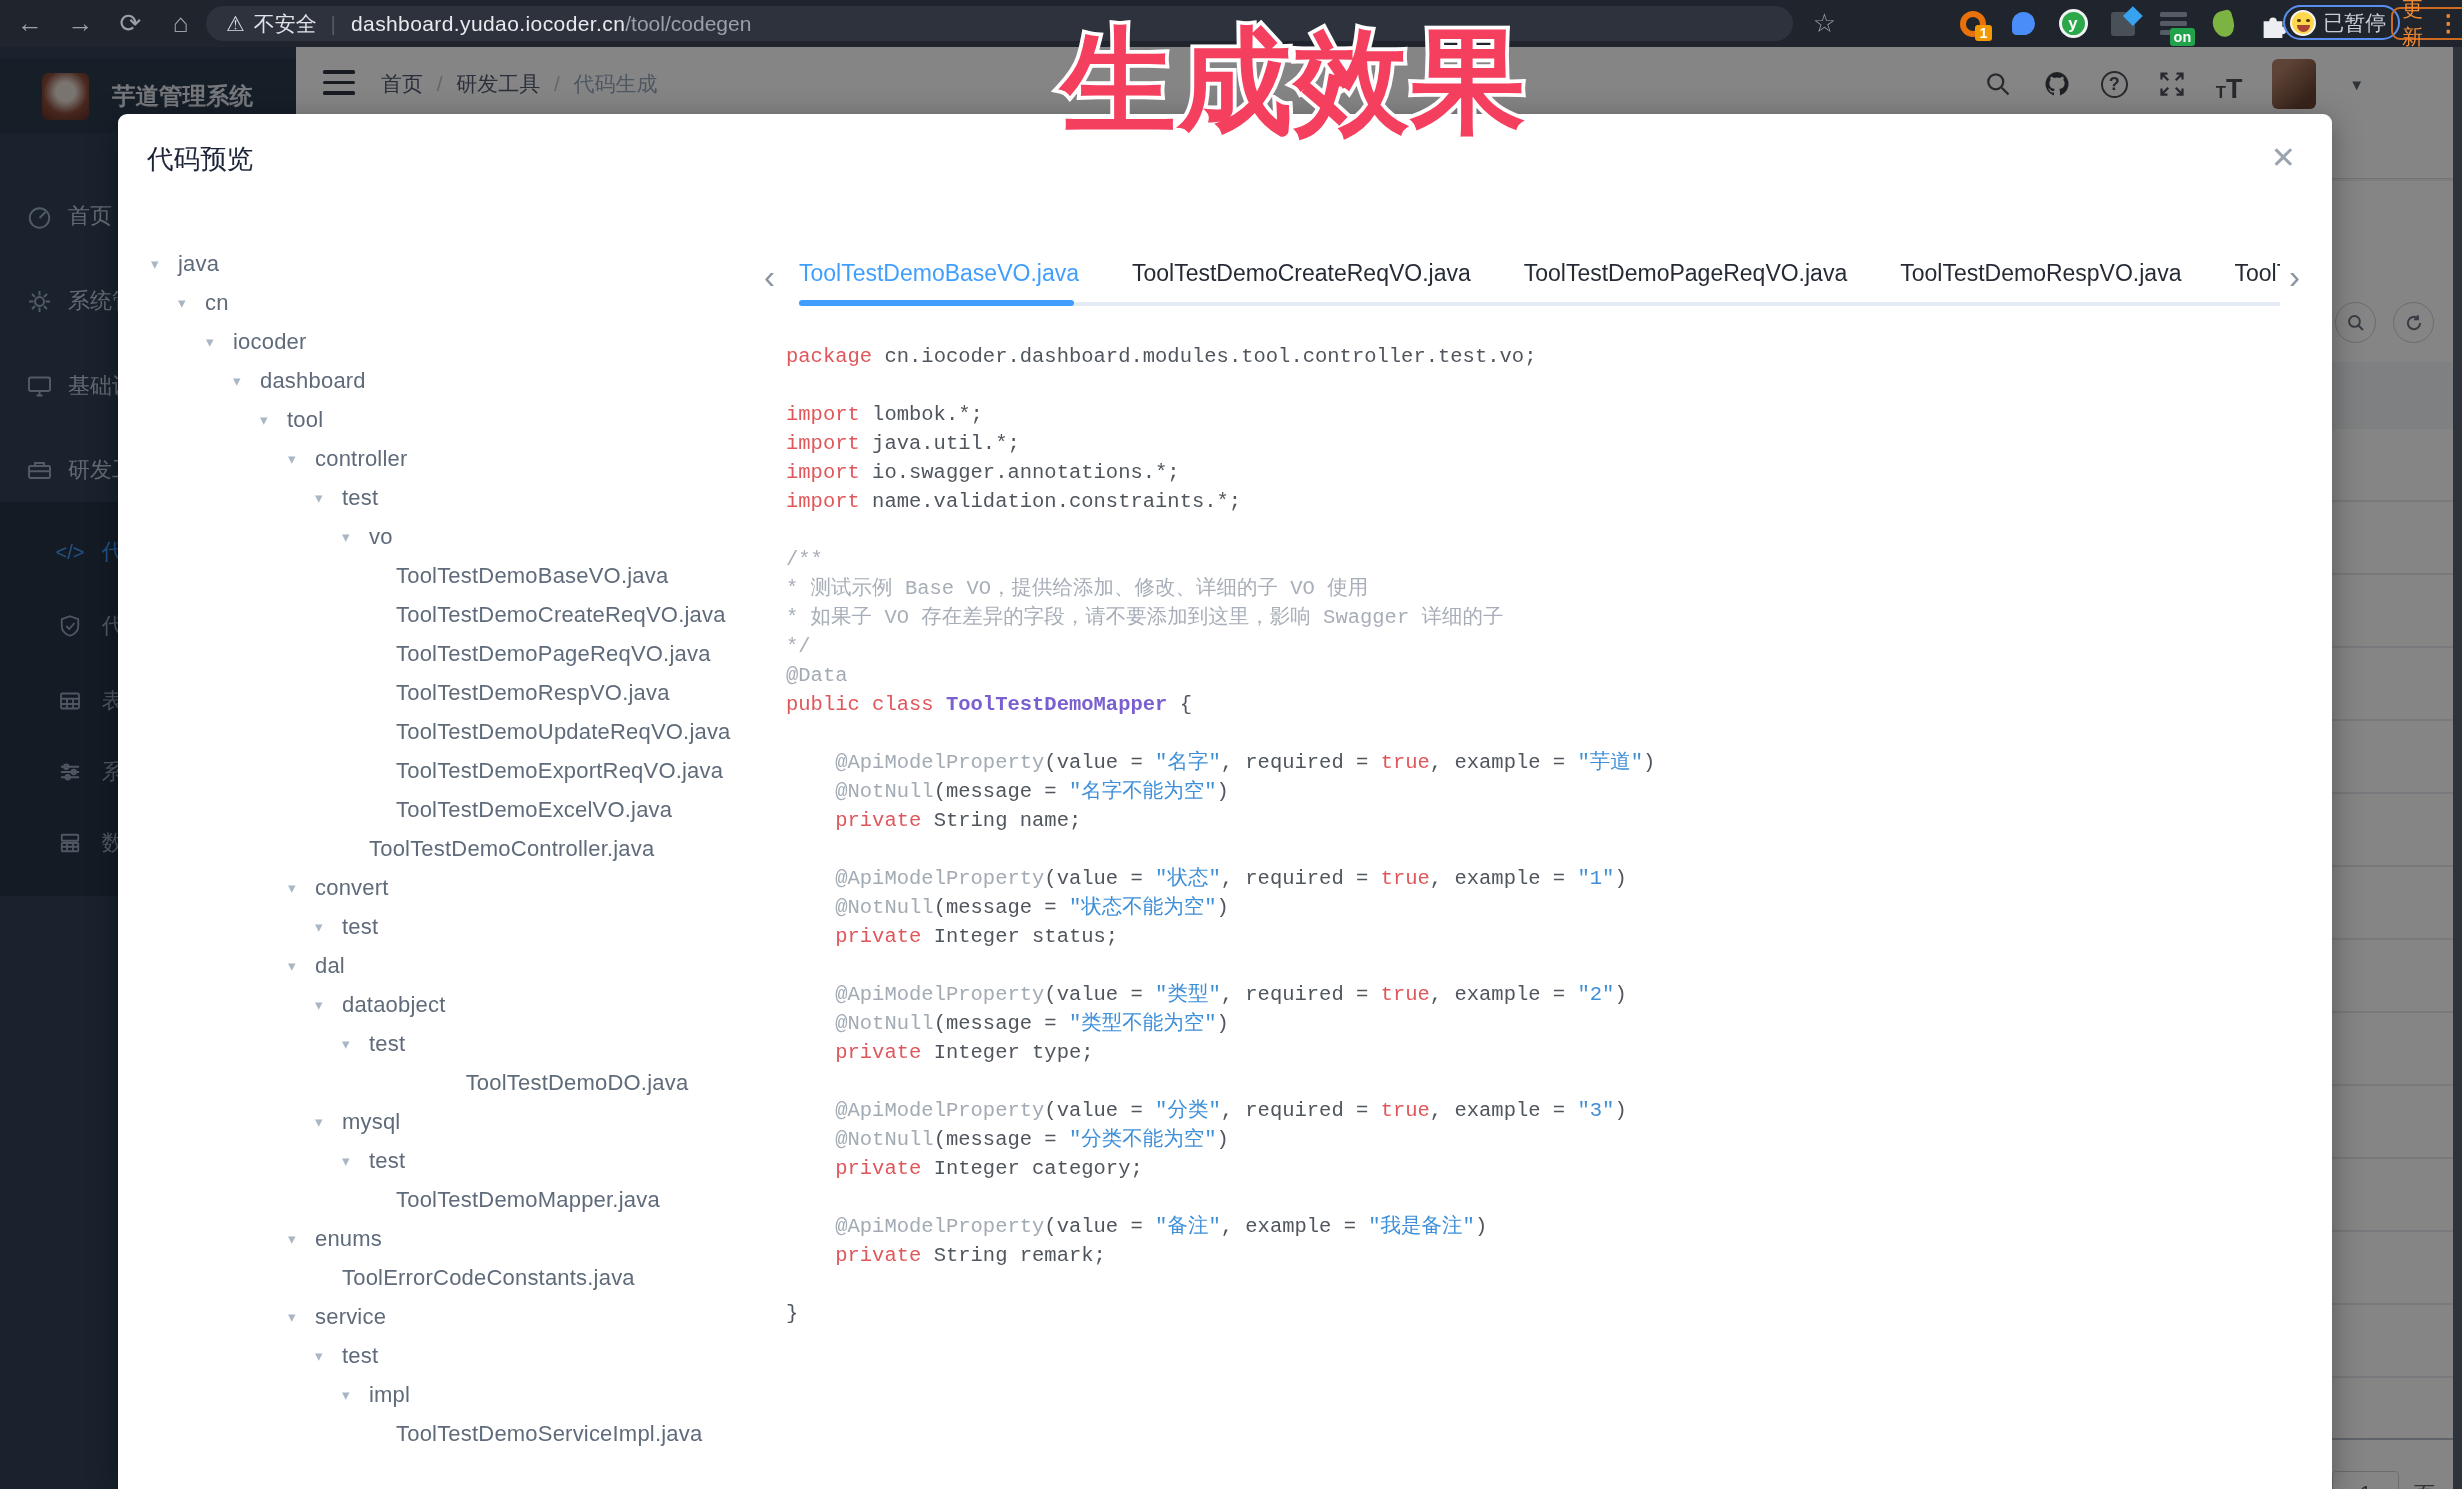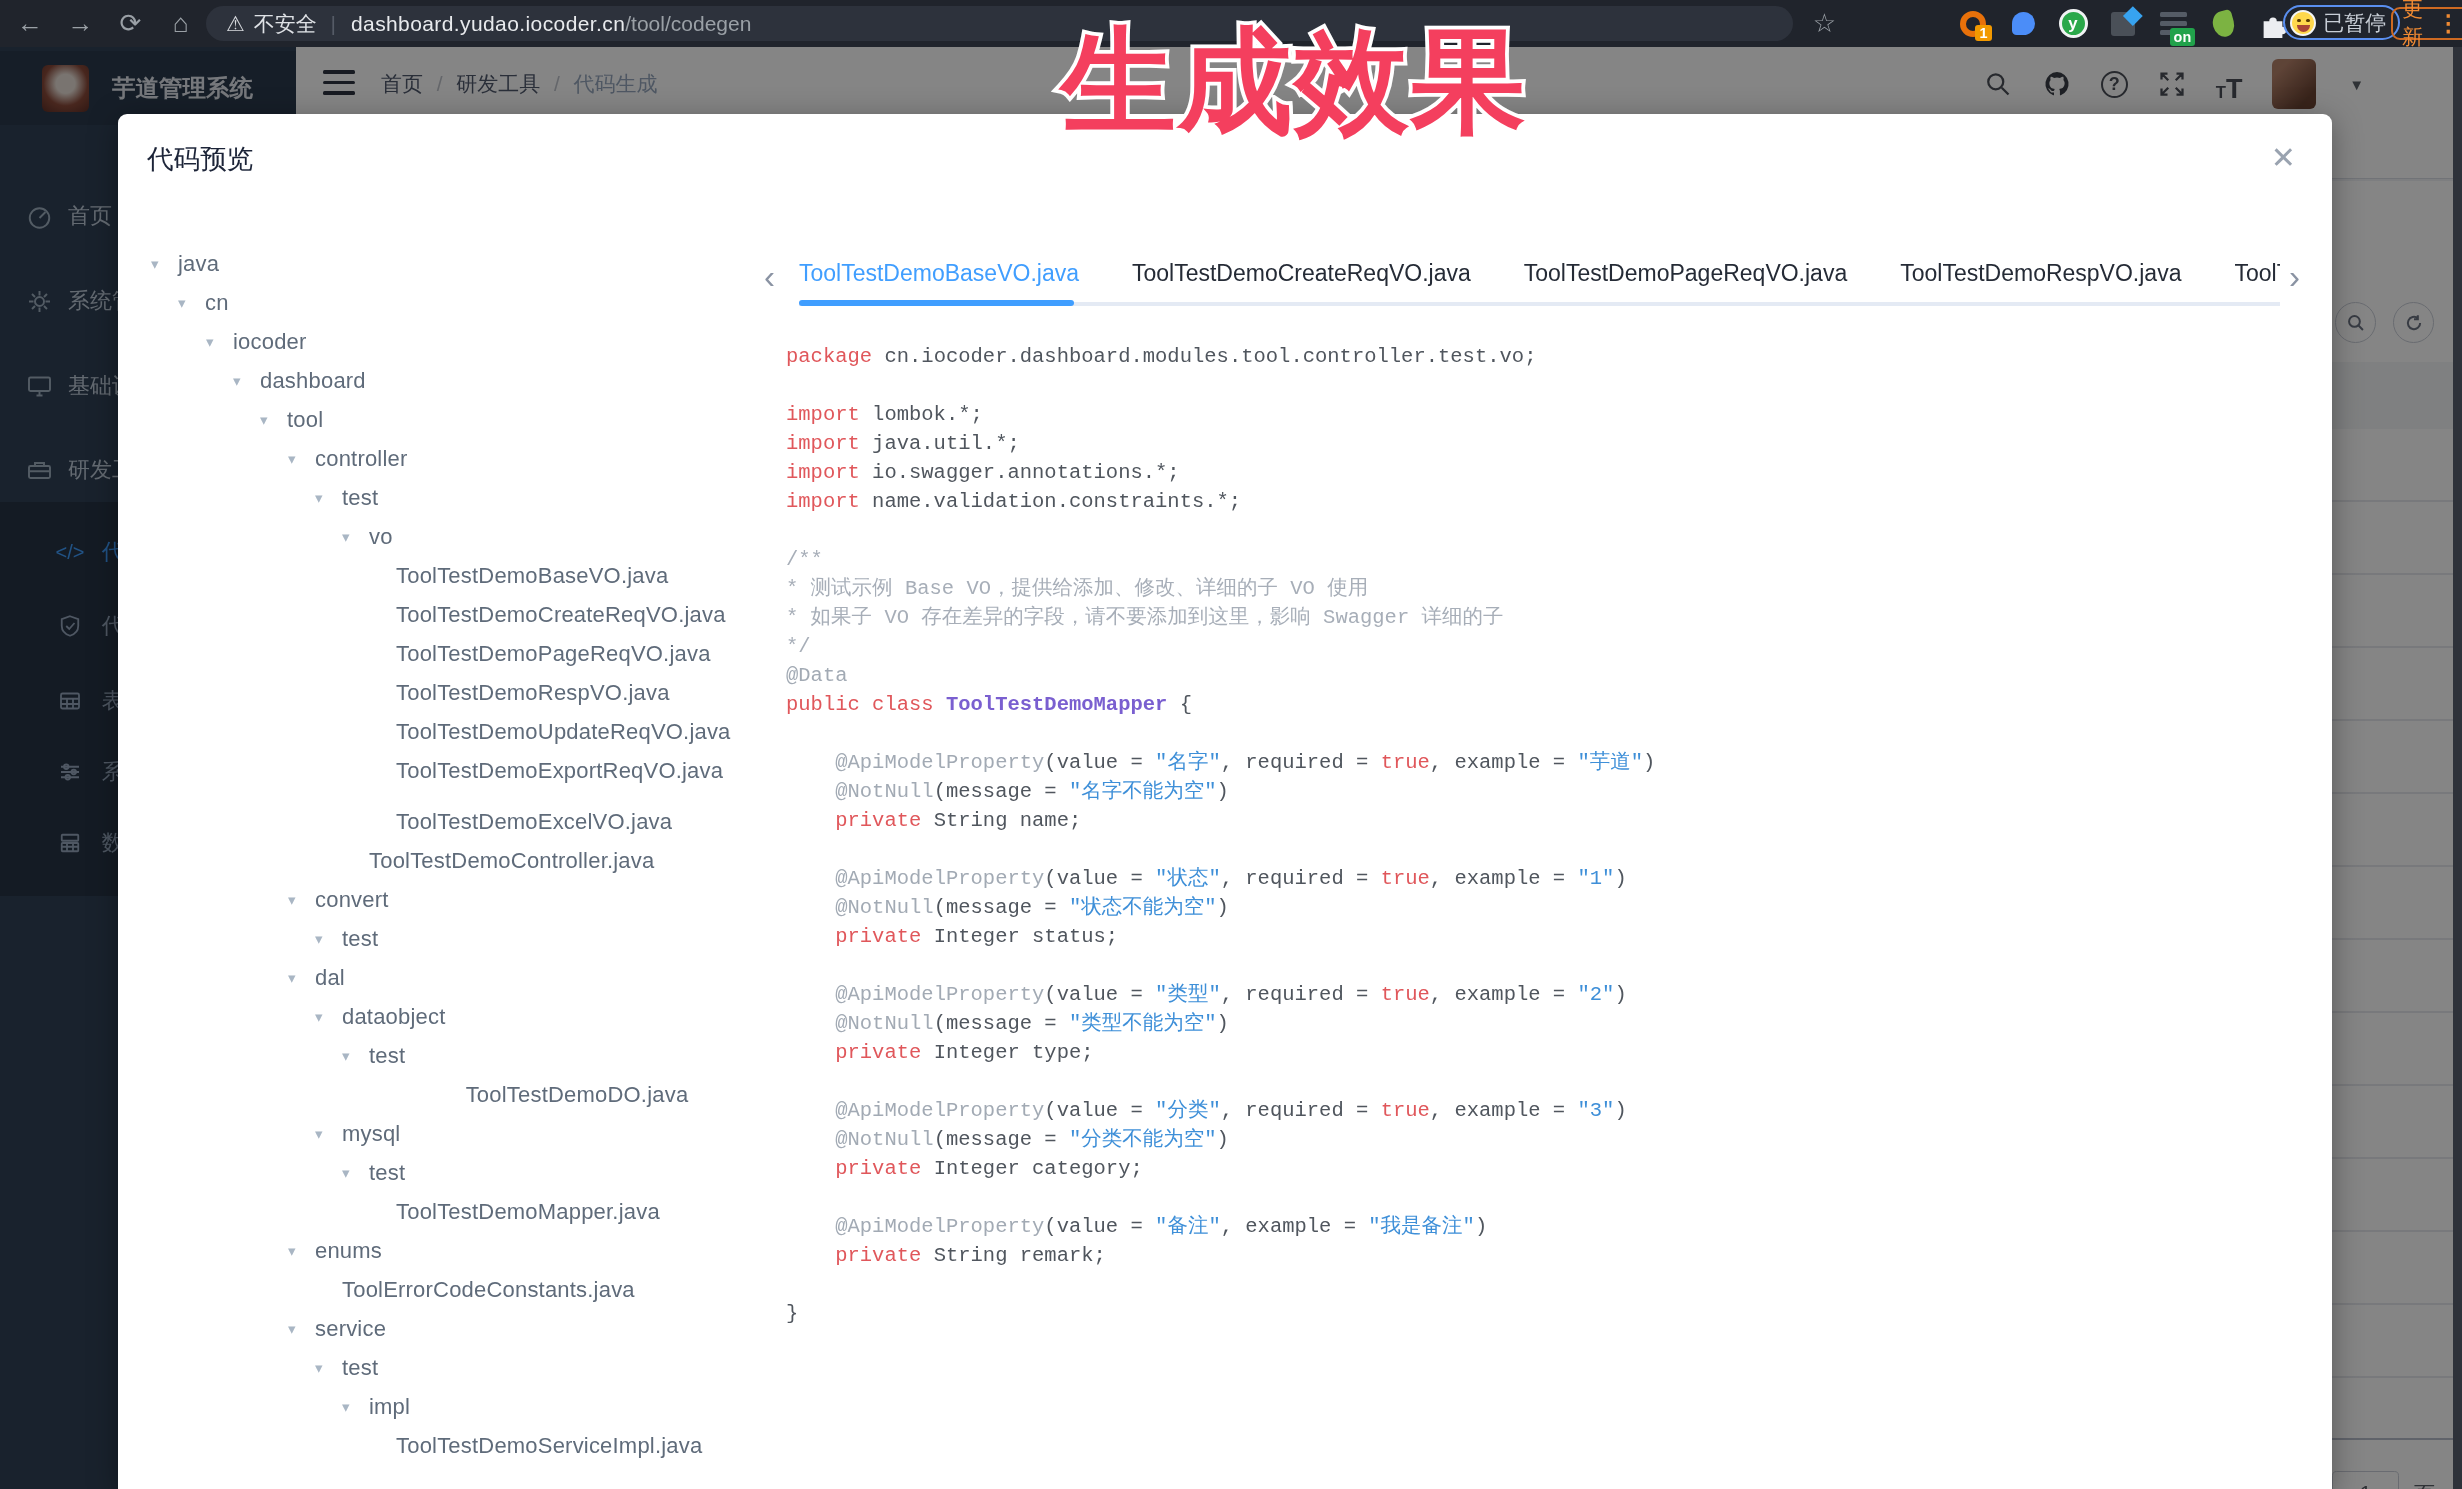--- a/index.html
+++ b/index.html
@@ -50,21 +50,21 @@
   #paused-pill span { color:#c8ced6; font-size:21px; }
   #update-pill { position:absolute; left:2391px; top:6.8px; height:33px; border:2.3px solid #cf6a22;
                  border-radius:9px; display:flex; align-items:center; gap:13.7px;
                  padding:0 9px; z-index:31; }
   #update-pill .upd { color:#ef8a33; font-size:21px; }
   #update-pill .dots { color:#ef8a33; font-size:23px; font-weight:bold; letter-spacing:0; }
 
   
   #app { position:absolute; left:0; top:47px; width:2462px; height:1443px; background:#f0f2f5; }
   #sidebar { position:absolute; left:0; top:0; width:296px; height:1443px; background:#304156; }
-  #logo-row { position:absolute; left:0; top:4px; width:296px; height:74px; background:#2b3b4e;
+  #logo-row { position:absolute; left:0; top:12px; width:296px; height:74px; background:#2b3b4e;
               display:flex; align-items:center; }
   #logo { width:47px; height:47px; margin-left:42px; border-radius:6px;
           background:radial-gradient(circle at 50% 40%, #e8ded6 26%, #8a4a3a 60%, #5d2f26); }
   #logo-title { margin-left:23px; color:#e3e7ee; font-size:23.5px; font-weight:600; }
   .menu-item { position:absolute; left:0; width:296px; height:44px; display:flex;
                align-items:center; color:#bfcbd9; font-size:22px; }
   .menu-item .mi-ico { width:33px; margin-left:23px; margin-right:12px; display:flex;
                        justify-content:center; color:#9fb0c0; }
   .menu-item svg { width:27px; height:27px; stroke:#9fb0c0; fill:none; stroke-width:2.6; }
   #submenu { position:absolute; left:0; top:455px; width:296px; height:394px;
@@ -414,21 +414,21 @@
         <span class="tlabel">ToolTestDemoRespVO.java</span>
       </div>
       <div class="tree-row" style="padding-left: 218px;">
         <span class="caret"></span>
         <span class="tlabel">ToolTestDemoUpdateReqVO.java</span>
       </div>
       <div class="tree-row" style="padding-left: 218px;">
         <span class="caret"></span>
         <span class="tlabel">ToolTestDemoExportReqVO.java</span>
       </div>
-      <div class="tree-row" style="padding-left: 218px; margin-top: 12px;">
+      <div class="tree-row" style="padding-left: 218px;">
         <span class="caret"></span>
         <span class="tlabel">ToolTestDemoExcelVO.java</span>
       </div>
       <div class="tree-row" style="padding-left: 191px;">
         <span class="caret"></span>
         <span class="tlabel">ToolTestDemoController.java</span>
       </div>
       <div class="tree-row" style="padding-left: 137px;">
         <span class="caret">▾</span>
         <span class="tlabel">convert</span>

